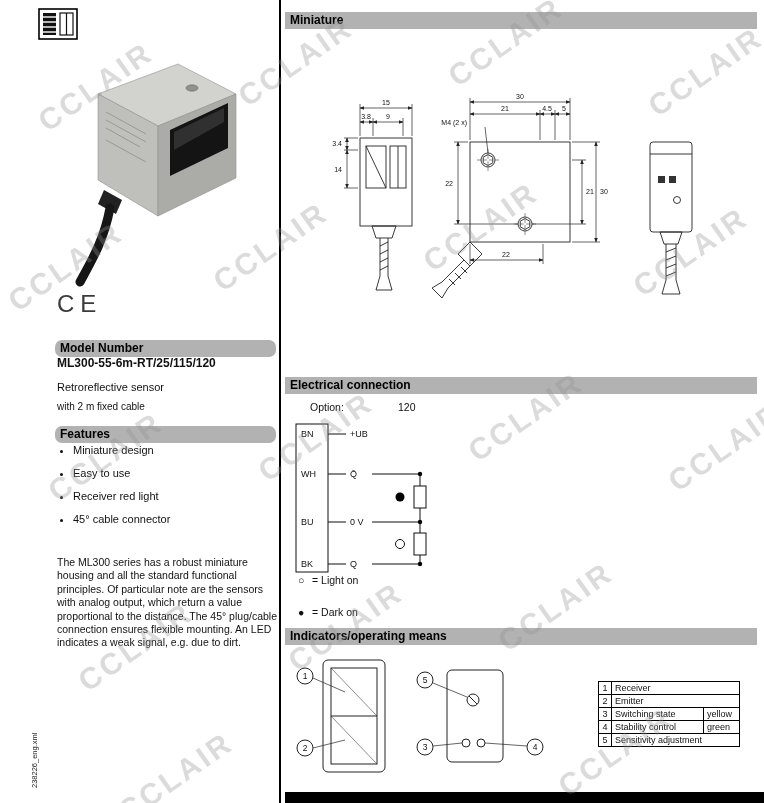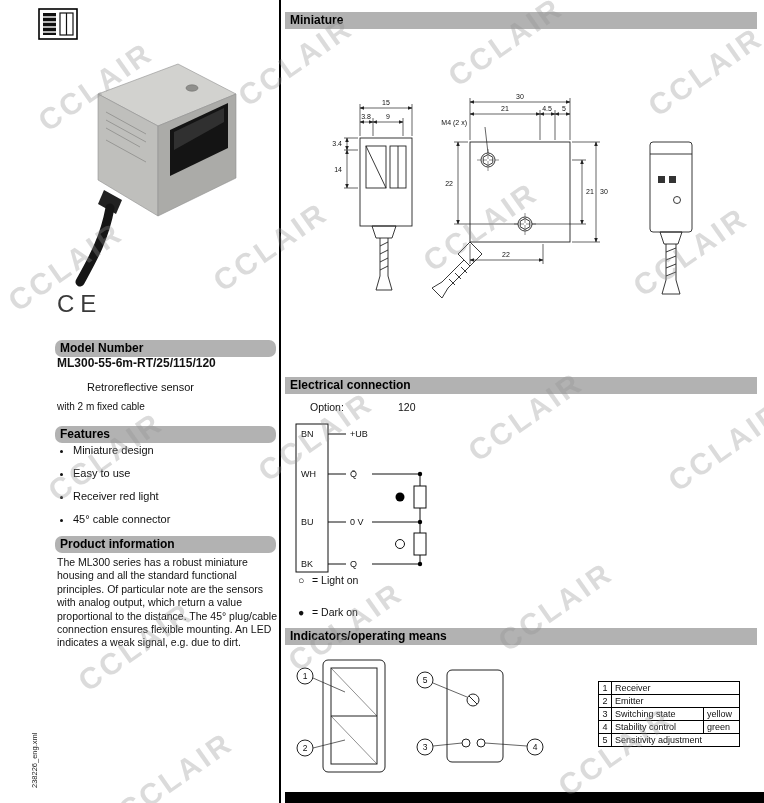--- a/index.html
+++ b/index.html
@@ -15,21 +15,21 @@
 
   .hdr { position:absolute; z-index:2; background:#b2b2b2; color:#000; font-weight:bold;
          font-size:12px; height:17px; line-height:17px; padding-left:5px; }
   .hdr-left { left:55px; width:221px;border-radius:7px; }
   .hdr-right { left:285px; width:472px; }
 
   .divider { position:absolute; z-index:2; left:279px; top:0; width:2px; height:803px; background:#000; }
   .bottombar { position:absolute; z-index:2; left:285px; top:792px; width:479px; height:11px; background:#000; }
 
   .model-number { left:57px; top:356px; font-size:12px; font-weight:bold; }
-  .model-type   { left:57px; top:381px; font-size:11px;margin-left:30px; }
+  .model-type   { left:57px; top:381px; font-size:11px; }
   .model-note   { left:57px; top:401px; font-size:10px; }
 
   .features-list { left:60px; top:444px; width:210px; list-style:disc; padding-left:13px; }
   .features-list li { font-size:11px; line-height:13px; margin-bottom:10px; }
 
   .prod-text { left:57px; top:556px; width:220px; font-size:10.5px; line-height:13.4px; }
 
   .ce { left:57px; top:290px; font-size:24px; letter-spacing:6px; color:#3a3a3a; }
 
   .fileref { position:absolute; z-index:2; left:30px; top:788px; transform:rotate(-90deg);
@@ -99,21 +99,20 @@
   <div class="abs model-note">with 2 m fixed cable</div>
 
   <div class="hdr hdr-left" style="top:426px">Features</div>
   <ul class="abs features-list">
     <li>Miniature design</li>
     <li>Easy to use</li>
     <li>Receiver red light</li>
     <li>45° cable connector</li>
   </ul>
 
-  <div class="hdr hdr-left" style="top:536px">Product information</div>
   <div class="abs prod-text">The ML300 series has a robust miniature housing and all the standard functional principles. Of particular note are the sensors with analog output, which return a value proportional to the distance. The 45° plug/cable connection ensures flexible mounting. An LED indicates a weak signal, e.g. due to dirt.</div>
 
   <div class="fileref">238226_eng.xml</div>
 
   <div class="hdr hdr-right" style="top:12px">Miniature</div>
 
   <svg class="abs" style="left:320px;top:80px" width="420" height="240" viewBox="0 0 420 240">
     <defs>
       <marker id="ar" viewBox="0 0 10 10" refX="9" refY="5" markerWidth="7" markerHeight="7" orient="auto-start-reverse">
         <path d="M0,1 L10,5 L0,9 z" fill="#222"></path>

